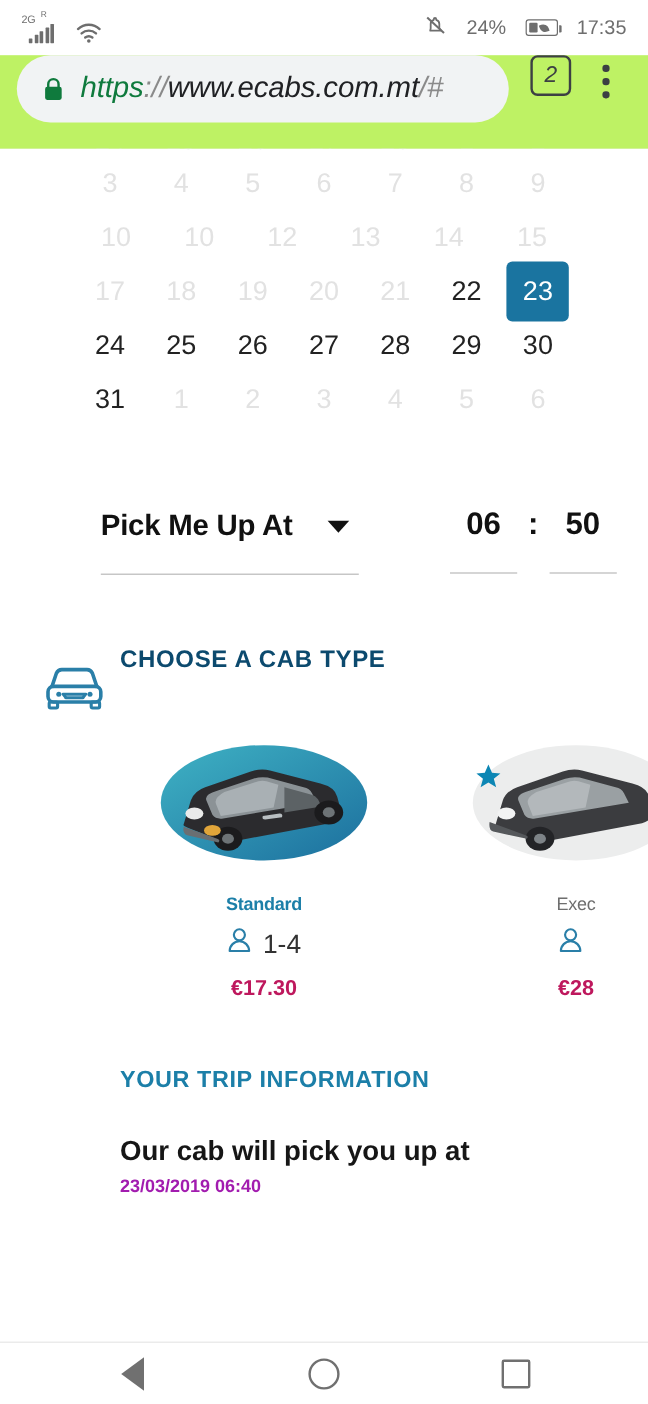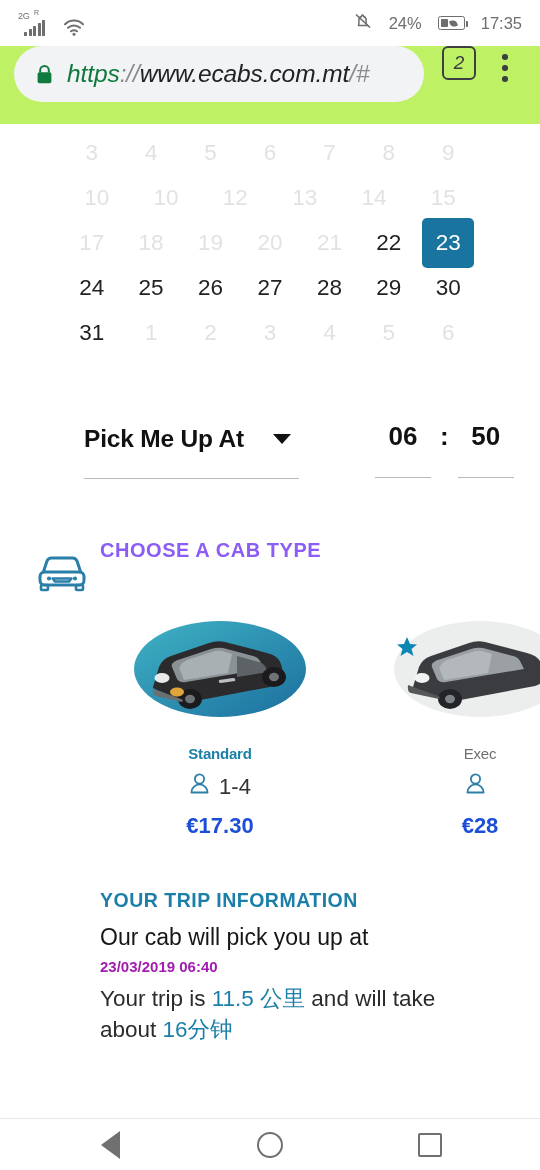--- a/index.html
+++ b/index.html
@@ -118,43 +118,43 @@
     width:56px; text-align:center; font-size:26px; font-weight:bold; color:#111;
     border-bottom:1.6px solid #b9b9b9; padding-bottom:25px;
   }
   .tcolon{ font-size:26px; font-weight:bold; color:#111; padding:0 9px 27px 9px; }
 
   
   .cabhead{ position:relative; height:66px; margin-top:60px; }
   .caricon{ position:absolute; left:36px; top:12px; width:52px; height:44px; }
   .cabtitle{
     position:absolute; left:100px; top:0;
-    font-size:20px; font-weight:bold; color:#8b5cf6; letter-spacing:.55px;
+    font-size:20px; font-weight:bold; color:#0c4a6e; letter-spacing:.55px;
   }
 
   .cabs{ position:relative; height:230px; margin-top:2px; }
   .cabcard{ position:absolute; top:0; width:210px; text-align:center; }
   .cabcard.c1{ left:115px; }
   .cabcard.c2{ left:375px; }
   .carart{ position:relative; width:210px; height:120px; }
   .cabname{ margin-top:18px; font-size:15px; font-weight:bold; letter-spacing:-.2px; }
   .cabcard.c1 .cabname{ color:#1c7fa8; }
   .cabcard.c2 .cabname{ color:#6e6e6e; font-weight:normal; }
   .paxrow{
     margin-top:10px; display:flex; align-items:center; justify-content:center; gap:9px;
     font-size:22px; color:#333;
   }
-  .price{ margin-top:12px; font-size:22px; font-weight:bold; color:#1d4ed8; }
+  .price{ margin-top:12px; font-size:18px; font-weight:bold; color:#be185d; }
 
   
   .trip{ padding:0 100px; margin-top:52px; }
   .triphead{
     font-size:19.5px; font-weight:bold; color:#1c7fa8; letter-spacing:.5px;
   }
-  .tripline1{ margin-top:12px; font-size:23px; font-weight:normal; color:#161616; }
+  .tripline1{ margin-top:34px; font-size:23px; font-weight:bold; color:#161616; }
   .tripdate{ margin-top:7px; font-size:15px; font-weight:bold; color:#a21caf; }
   .tripdist{ margin-top:8px; font-size:22.5px; color:#2b2b2b; line-height:1.38; }
   .tripdist b{ color:#1c7fa8; font-weight:normal; }
 
   
   .navbar{
     position:absolute; bottom:0; left:0; width:540px; height:52px;
     border-top:1px solid #e7e7e7; display:flex; align-items:center;
     justify-content:center; gap:104px; background:#fff;
   }
@@ -382,21 +382,20 @@
           <span></span>
         </div>
         <div class="price">€28</div>
       </div>
     </div>
 
     <div class="trip">
       <div class="triphead">YOUR TRIP INFORMATION</div>
       <div class="tripline1">Our cab will pick you up at</div>
       <div class="tripdate">23/03/2019 06:40</div>
-      <div class="tripdist"><span>Your trip is </span><b>11.5 公里</b><span> and will take about </span><b>16分钟</b></div>
     </div>
 
   </div>
 
   <div class="navbar">
     <div class="nb">
         <span class="tri"></span>
       </div>
     <div class="nb">
         <span class="cir"></span>

